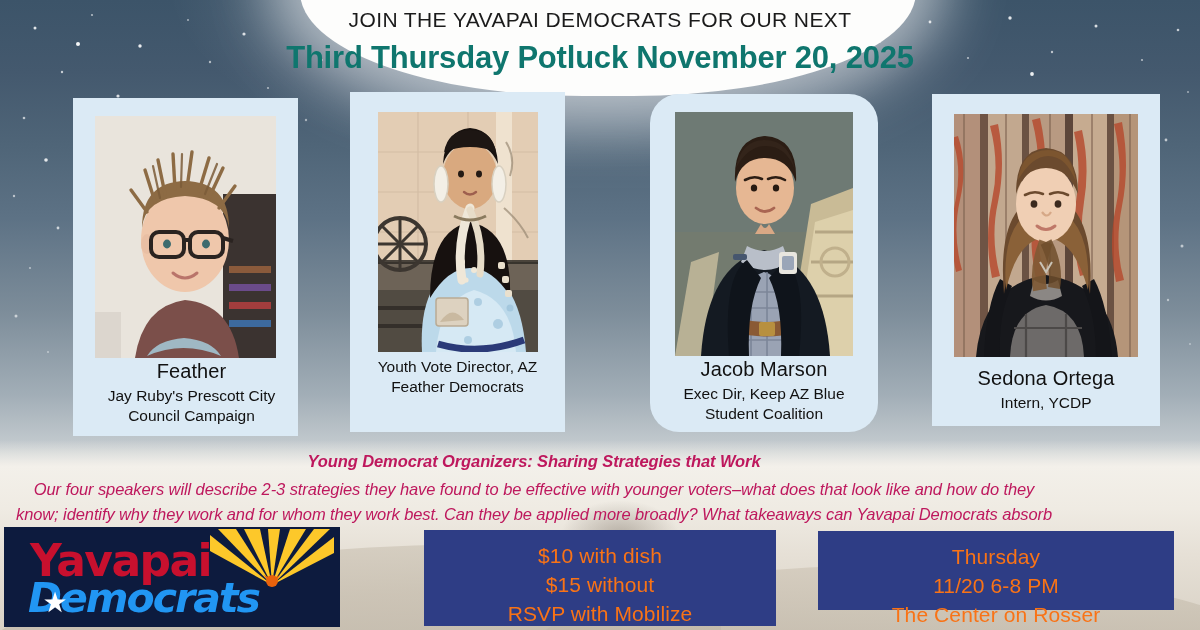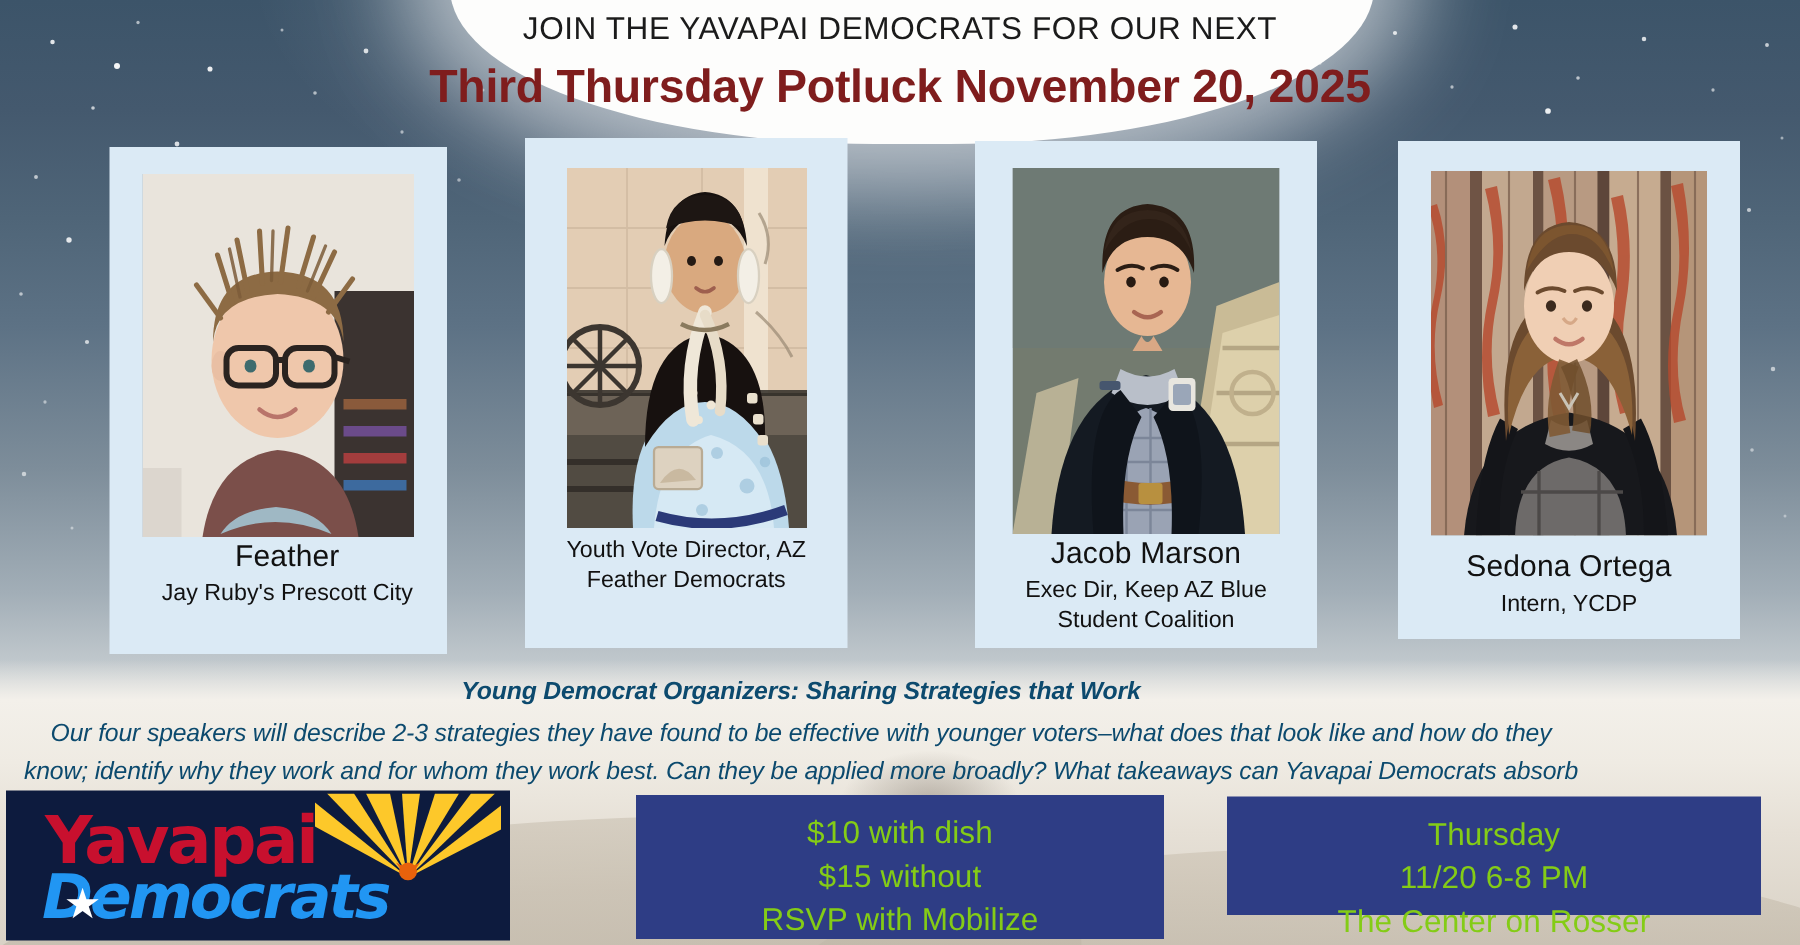--- a/index.html
+++ b/index.html
@@ -87,21 +87,21 @@
   .kicker {
     font-size: 21px;
     letter-spacing: .4px;
     color: #1b1b1b;
     font-weight: 400;
   }
   .headline {
     margin-top: 8px;
     font-size: 31px;
     font-weight: 700;
-    color: #7f1d1d;
+    color: #0f766e;
     letter-spacing: -.2px;
   }
 
   
   .cards { position: absolute; left: 0; top: 0; width: 1200px; height: 440px; }
   .card {
     position: absolute;
     background: #dbeaf5;
     text-align: center;
   }
@@ -120,38 +120,38 @@
 
   
   #card-1 { left: 73px;  top: 98px;  width: 225px; height: 338px; }
   #card-1 .photo { left: 22px; top: 18px; width: 181px; height: 242px; }
   #card-1 .cap   { top: 262px; padding-left: 12px; }
 
   #card-2 { left: 350px; top: 92px;  width: 215px; height: 340px; }
   #card-2 .photo { left: 28px; top: 20px; width: 160px; height: 240px; }
   #card-2 .cap   { top: 262px; }
 
-  #card-3 { left: 650px; top: 94px;  width: 228px; height: 338px; }
+  #card-3 { left: 650px; top: 94px;  width: 228px; height: 338px; border-radius: 29px; }
   #card-3 .photo { left: 25px; top: 18px; width: 178px; height: 244px; }
   #card-3 .cap   { top: 264px; }
 
   #card-4 { left: 932px; top: 94px;  width: 228px; height: 332px; padding-left: 18px; }
   #card-4 .photo { left: 22px; top: 20px; width: 184px; height: 243px; }
   #card-4 .cap   { top: 273px; }
 
   
   .pimg { width: 100%; height: 100%; display: block; }
 
   
   .desc {
     position: absolute;
     left: 0; top: 452px;
     width: 1068px;
     text-align: center;
-    color: #0c4a6e;
+    color: #be185d;
     font-style: italic;
   }
   .desc .dtitle {
     font-size: 16.5px;
     font-weight: 700;
     letter-spacing: -.1px;
   }
   .desc .dbody {
     margin-top: 6px;
     font-size: 16.5px;
@@ -194,21 +194,21 @@
     color: #ffffff;
     font-size: 28px;
     line-height: 28px;
     text-align: center;
   }
   .logo-sun { position: absolute; right: 6px; top: 2px; width: 124px; height: 58px; }
 
   .info-box {
     position: absolute;
     background: #2e3d85;
-    color: #84cc16;
+    color: #f97316;
     text-align: center;
     font-size: 21px;
     line-height: 29px;
     padding-top: 11px;
     letter-spacing: .1px;
   }
   #info-price { left: 424px; top: 530px; width: 352px; height: 96px; }
   #info-when  { left: 818px; top: 531px; width: 356px; height: 79px; }
 </style>
 </head>
@@ -322,20 +322,21 @@
           </g>
           <ellipse cx="72" cy="128" rx="4" ry="4.4" fill="#3d6b6e"></ellipse>
           <ellipse cx="111" cy="128" rx="4" ry="4.4" fill="#3d6b6e"></ellipse>
           <path d="M78 157 q12 10 24 0" stroke="#b9746a" stroke-width="3" fill="none" stroke-linecap="round"></path>
           <path d="M86 140 q4 8 8 1" stroke="#d9a храм" stroke-width="0" fill="none"></path>
         </svg>
       </div>
       <div class="cap">
         <div class="nm">Feather</div>
         <div class="rl">Jay Ruby's Prescott City</div>
+        <div class="rl" style="margin-top:0">Council Campaign</div>
       </div>
     </div>
 
     <div class="card" id="card-2">
       <div class="photo">
         <svg class="pimg" viewBox="0 0 160 240" preserveAspectRatio="xMidYMid slice">
           <rect width="160" height="240" fill="#e3cdb4"></rect>
           <g stroke="#d3bda4" stroke-width="1.2">
             <path d="M0 40 H160"></path>
               <path d="M0 80 H160"></path>

